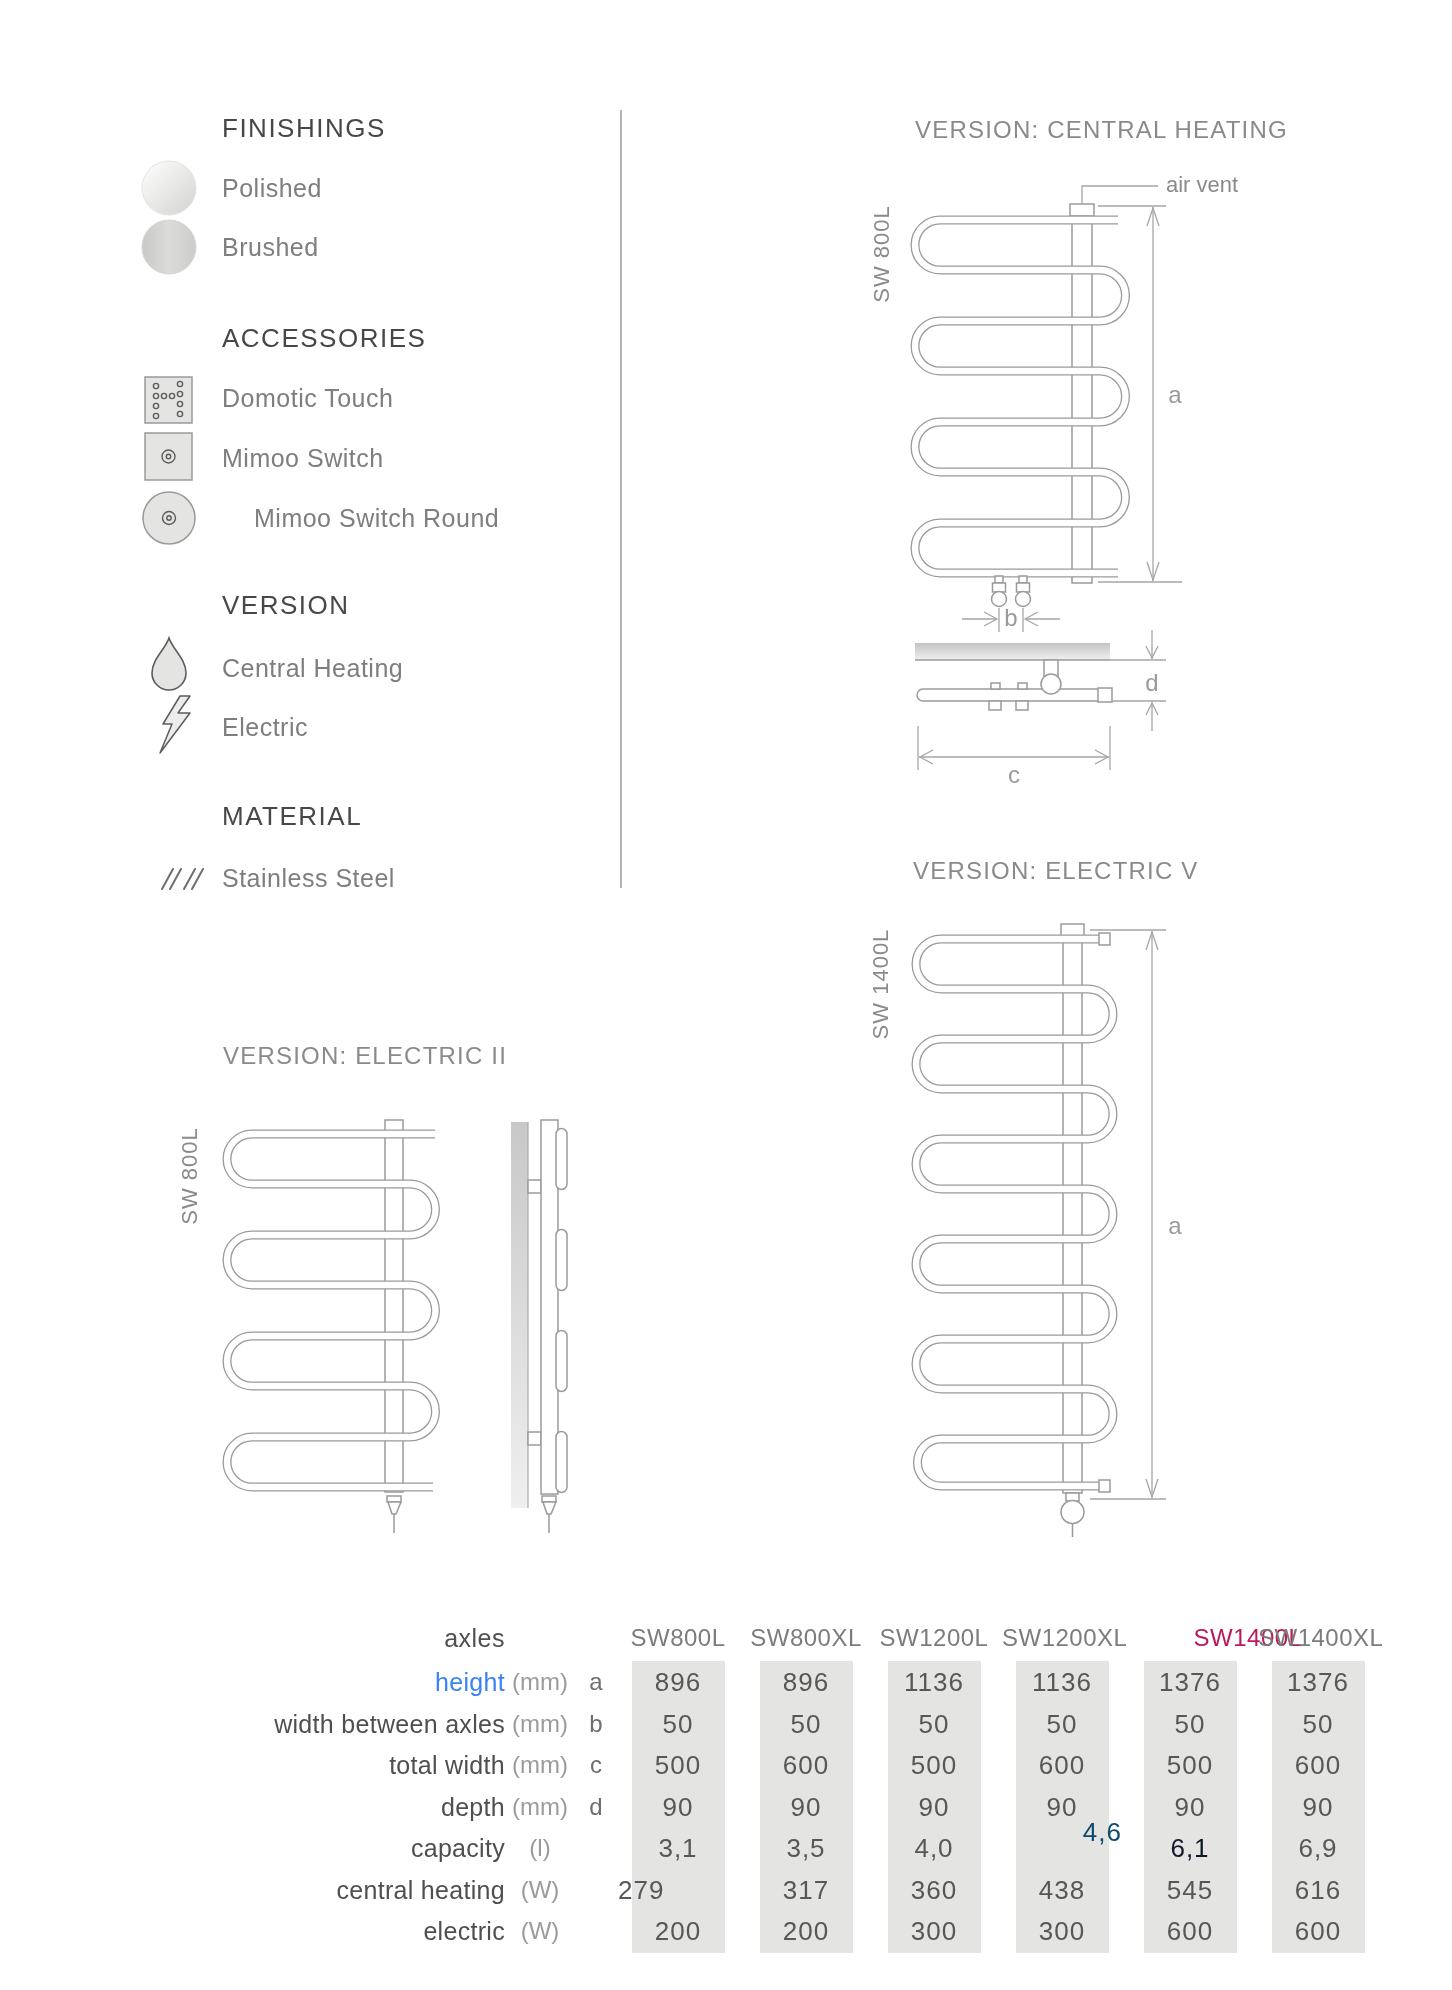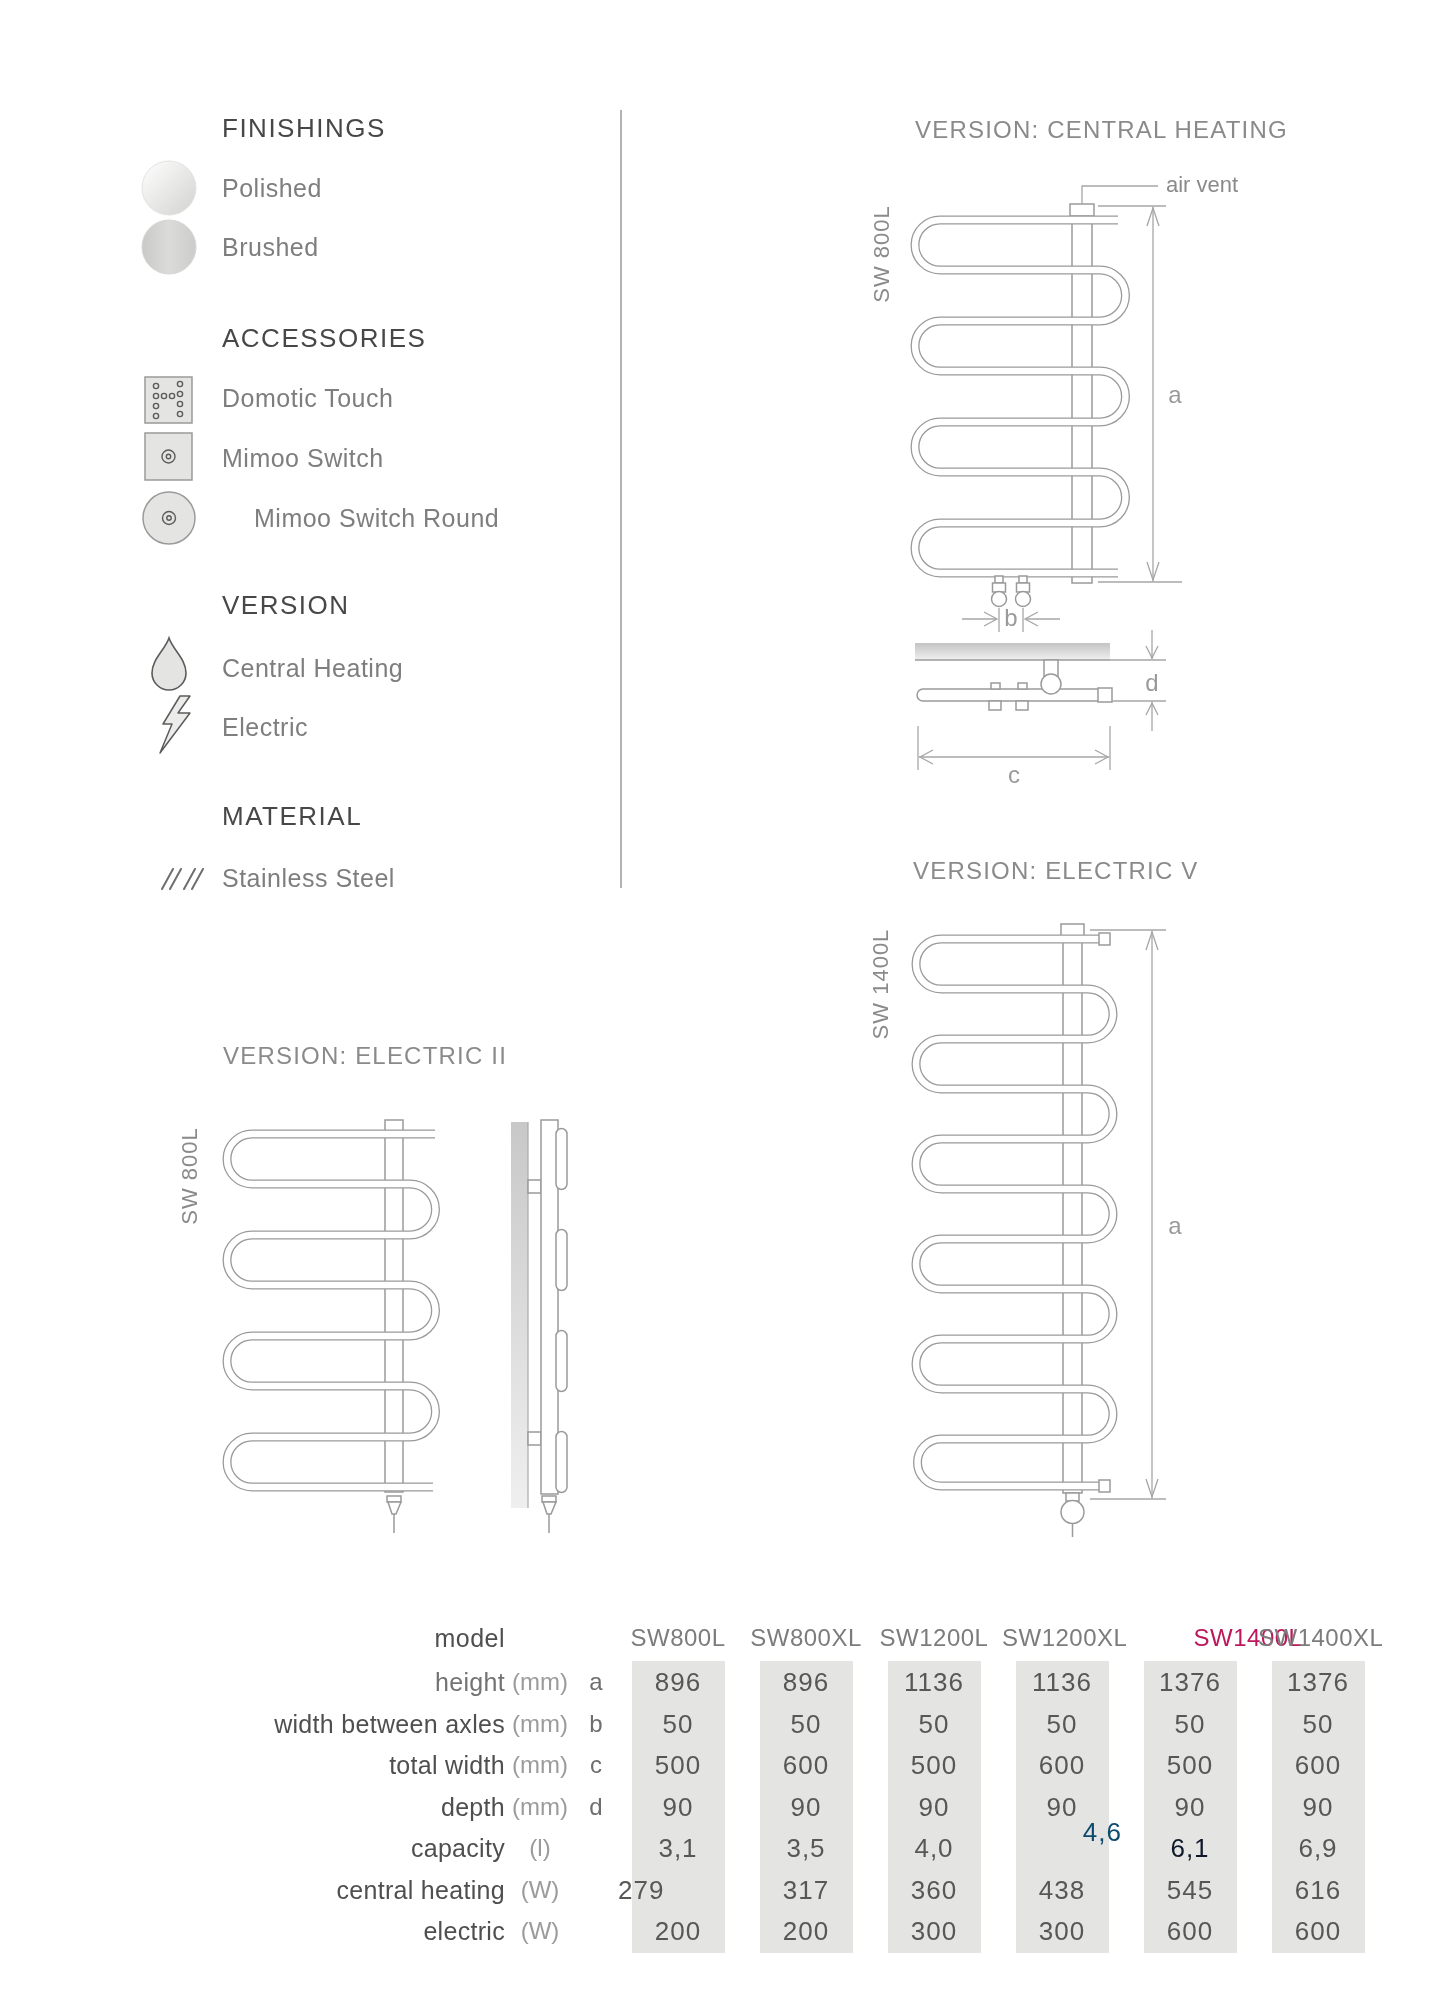--- a/index.html
+++ b/index.html
@@ -255,28 +255,28 @@
     </g>
   </svg>
 
   <div id="spec-table">
       <div class="abs" style="position: absolute; left: 631.5px; top: 1661px; width: 93px; height: 292px; background: rgb(228, 228, 226);"></div>
       <div class="abs" style="position: absolute; left: 759.5px; top: 1661px; width: 93px; height: 292px; background: rgb(228, 228, 226);"></div>
       <div class="abs" style="position: absolute; left: 887.5px; top: 1661px; width: 93px; height: 292px; background: rgb(228, 228, 226);"></div>
       <div class="abs" style="position: absolute; left: 1015.5px; top: 1661px; width: 93px; height: 292px; background: rgb(228, 228, 226);"></div>
       <div class="abs" style="position: absolute; left: 1143.5px; top: 1661px; width: 93px; height: 292px; background: rgb(228, 228, 226);"></div>
       <div class="abs" style="position: absolute; left: 1271.5px; top: 1661px; width: 93px; height: 292px; background: rgb(228, 228, 226);"></div>
-      <div class="t-txt" style="left: 255px; top: 1623px; width: 250px; text-align: right; font-size: 25px; color: rgb(79, 79, 79); letter-spacing: 0.5px;">model</div>
+      <div class="t-txt" style="left: 255px; top: 1623px; width: 250px; text-align: right; font-size: 25px; color: rgb(79, 79, 79); letter-spacing: 0.5px;">axles</div>
       <div class="t-txt" style="left: 618px; top: 1623px; width: 120px; text-align: center; font-size: 24px; color: rgb(124, 124, 124); letter-spacing: 0.5px;">SW800L</div>
       <div class="t-txt" style="left: 746px; top: 1623px; width: 120px; text-align: center; font-size: 24px; color: rgb(124, 124, 124); letter-spacing: 0.5px;">SW800XL</div>
       <div class="t-txt" style="left: 874px; top: 1623px; width: 120px; text-align: center; font-size: 24px; color: rgb(124, 124, 124); letter-spacing: 0.5px;">SW1200L</div>
       <div class="t-txt" style="left: 1002px; top: 1623px; width: 120px; text-align: center; font-size: 24px; color: rgb(124, 124, 124); letter-spacing: 0.5px;">SW1200XL</div>
       <div class="t-txt" style="left: 1164px; top: 1623px; width: 120px; text-align: center; font-size: 24px; color: #be185d; letter-spacing: 0.5px; margin-left: 24px;">SW1400L</div>
       <div class="t-txt" style="left: 1258px; top: 1623px; width: 120px; text-align: center; font-size: 24px; color: rgb(124, 124, 124); letter-spacing: 0.5px;">SW1400XL</div>
-      <div class="t-txt" style="left: 255px; top: 1667px; width: 250px; text-align: right; font-size: 25px; color: #737373; letter-spacing: 0.3px;">height</div>
+      <div class="t-txt" style="left: 255px; top: 1667px; width: 250px; text-align: right; font-size: 25px; color: #3b82f6; letter-spacing: 0.3px;">height</div>
       <div class="t-txt" style="left: 505px; top: 1667px; width: 70px; text-align: center; font-size: 24px; color: rgb(155, 155, 155);">(mm)</div>
       <div class="t-txt" style="left: 576px; top: 1667px; width: 40px; text-align: center; font-size: 24px; color: rgb(110, 110, 110);">a</div>
       <div class="t-txt" style="left: 618px; top: 1667px; width: 120px; text-align: center; font-size: 26px; color: rgb(87, 87, 87); letter-spacing: 1px;">896</div>
       <div class="t-txt" style="left: 746px; top: 1667px; width: 120px; text-align: center; font-size: 26px; color: rgb(87, 87, 87); letter-spacing: 1px;">896</div>
       <div class="t-txt" style="left: 874px; top: 1667px; width: 120px; text-align: center; font-size: 26px; color: rgb(87, 87, 87); letter-spacing: 1px;">1136</div>
       <div class="t-txt" style="left: 1002px; top: 1667px; width: 120px; text-align: center; font-size: 26px; color: rgb(87, 87, 87); letter-spacing: 1px;">1136</div>
       <div class="t-txt" style="left: 1130px; top: 1667px; width: 120px; text-align: center; font-size: 26px; color: rgb(87, 87, 87); letter-spacing: 1px;">1376</div>
       <div class="t-txt" style="left: 1258px; top: 1667px; width: 120px; text-align: center; font-size: 26px; color: rgb(87, 87, 87); letter-spacing: 1px;">1376</div>
       <div class="t-txt" style="left: 255px; top: 1708.5px; width: 250px; text-align: right; font-size: 25px; color: rgb(79, 79, 79); letter-spacing: 0.3px;">width between axles</div>
       <div class="t-txt" style="left: 505px; top: 1708.5px; width: 70px; text-align: center; font-size: 24px; color: rgb(155, 155, 155);">(mm)</div>

